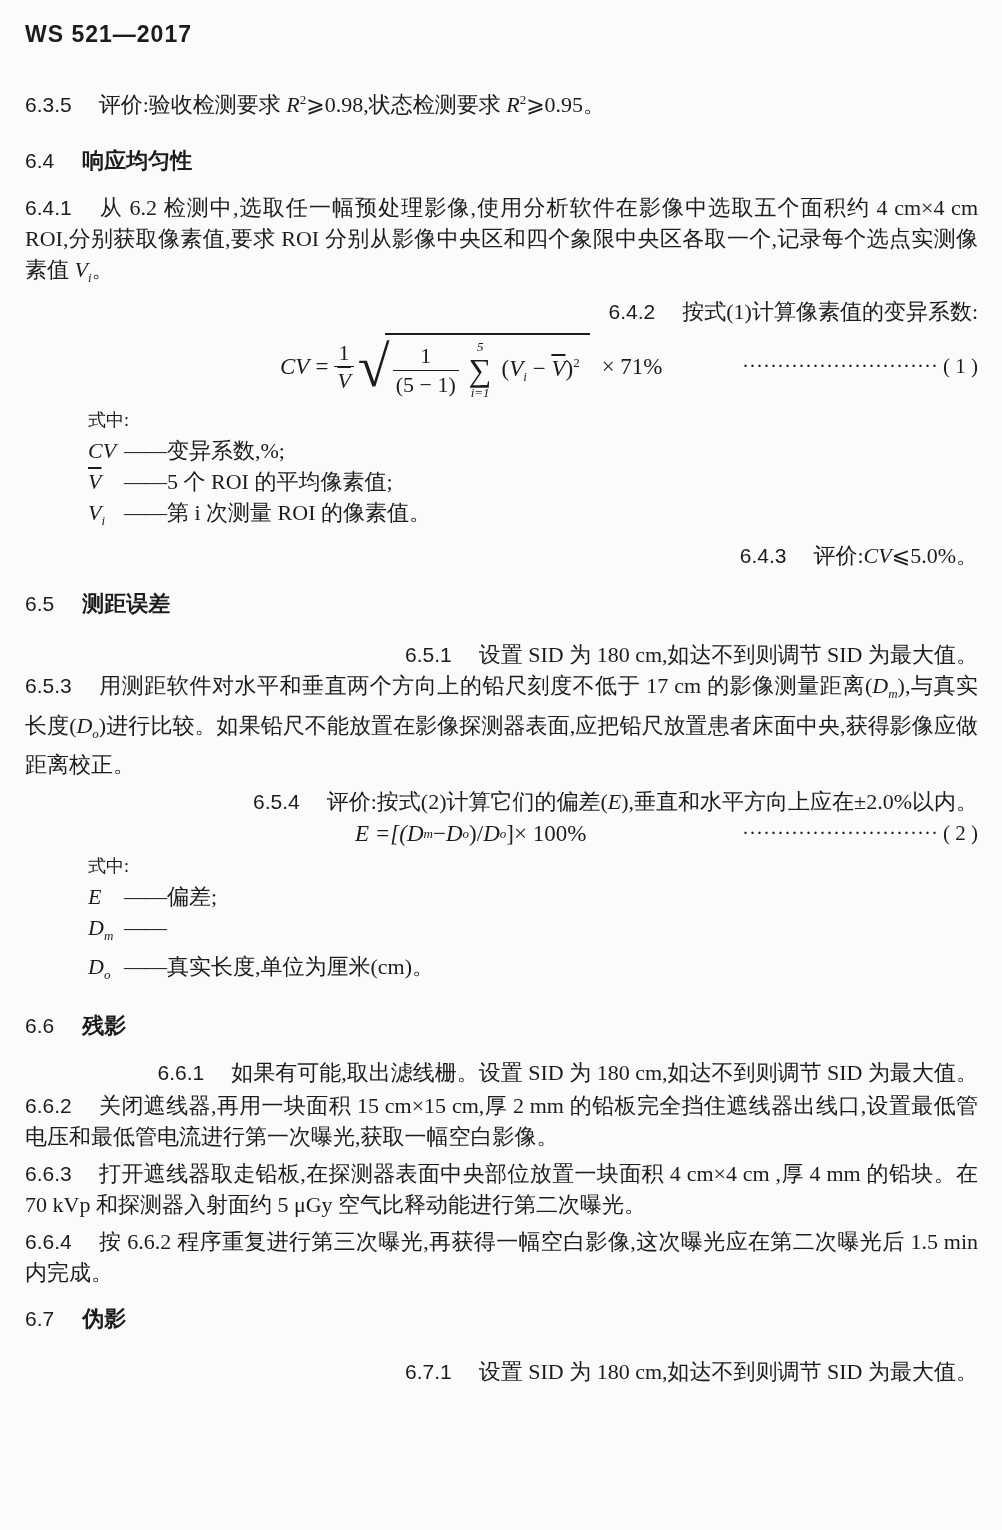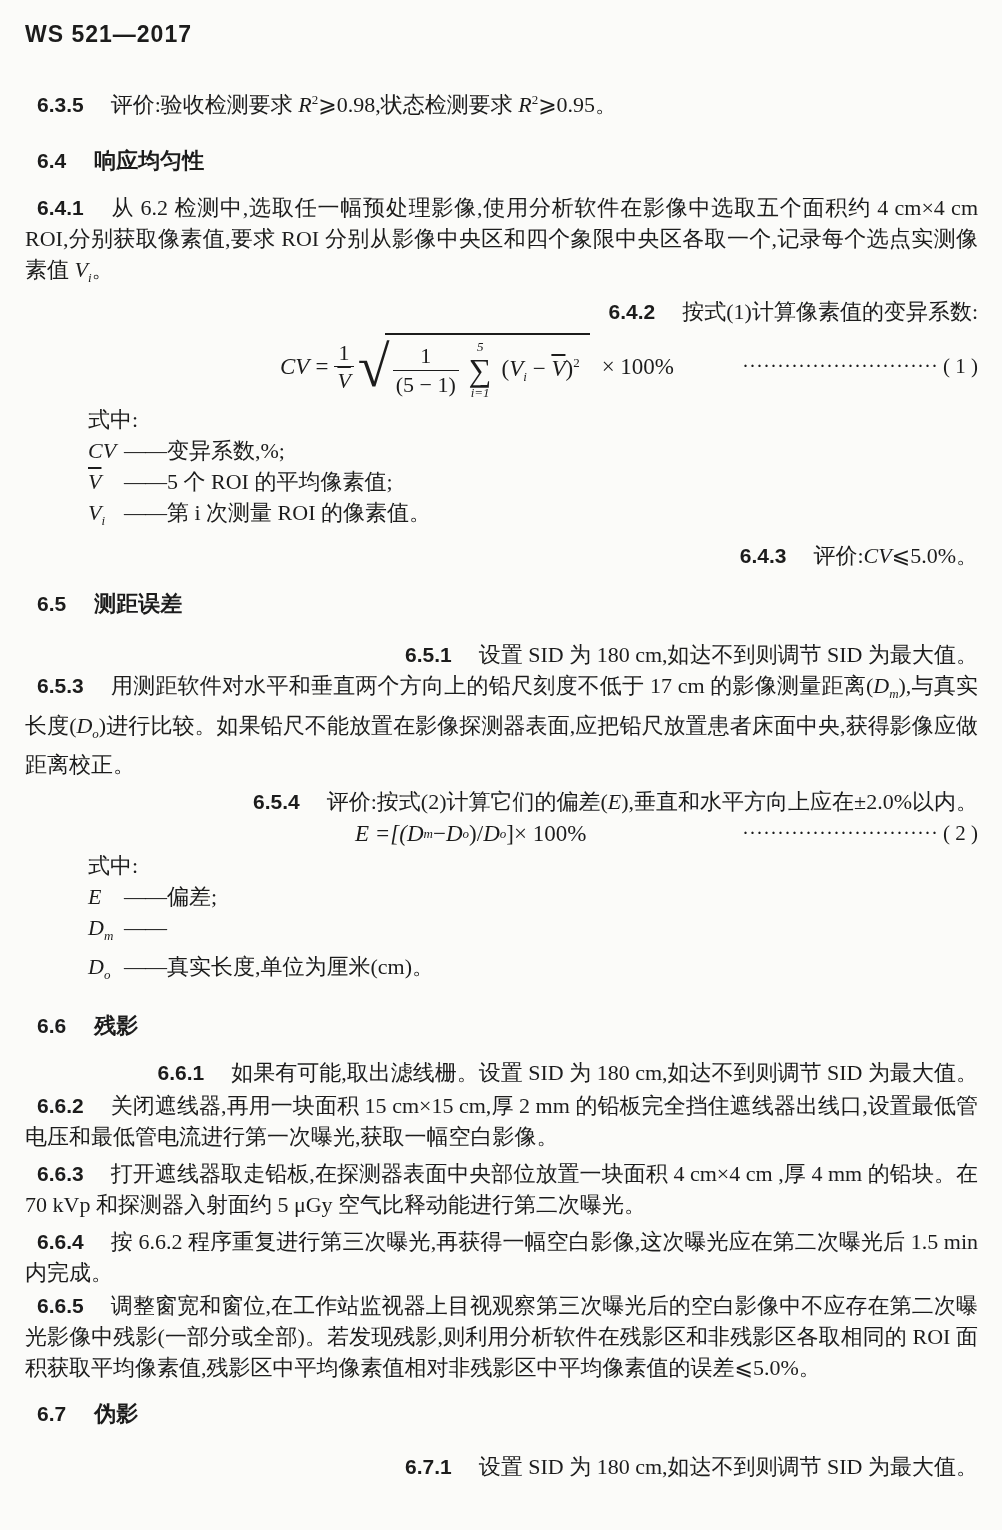--- a/index.html
+++ b/index.html
@@ -28,30 +28,29 @@
   }
   .sec-head .num { margin-right: 28px; }
   
   .para {
     font-size: 22px; line-height: 31px;
     text-align: justify;
   }
   .para.one-line { text-align: right; }
   .num {
     font-family: "Liberation Sans", "DejaVu Sans", sans-serif;
-    font-weight: bold; font-size: 21px;
+    font-weight: normal; font-size: 21px;
     margin-right: 27px;
-    margin-left: 12px;
   }
   var { font-style: italic; font-family: "Liberation Serif", "DejaVu Serif", serif; }
   sub { font-size: 13px; font-style: italic; }
   sup { font-size: 13px; }
   .vbar { text-decoration: overline; text-decoration-thickness: 1.5px; }
   
-  .where { font-size: 22px; line-height: 30px; padding-left: 63px; }
+  .where { font-size: 18px; line-height: 30px; padding-left: 63px; }
   .def-row { display: flex; align-items: baseline; font-size: 22px; line-height: 31px; padding-left: 63px; }
   .def-term { min-width: 36px; font-style: italic; }
   .def-dash { margin-right: 1px; letter-spacing: -1px; }
   
   .formula-block { display: flex; align-items: center; }
   .f1 { margin-top: 4px; height: 72px; padding-left: 255px; }
   .f2 { margin-top: 0; height: 34px; padding-left: 330px; }
   .f-math { display: inline-flex; align-items: center; font-size: 23px; white-space: nowrap; }
   .f-eq { margin: 0 6px; }
   .frac { display: inline-flex; flex-direction: column; align-items: center; line-height: 1.15; font-size: 22px; }
@@ -127,21 +126,21 @@
             <span class="fr-d">(5 − 1)</span>
           </span>
           <span class="sum">
             <span class="sum-t">5</span>
             <span class="sum-s">∑</span>
             <span class="sum-b">i=1</span>
           </span>
           <span class="term"><span>(</span><var>V</var><sub>i</sub><span> − </span><var class="vbar">V</var><span>)</span><sup>2</sup></span>
         </span>
       </span>
-      <span class="f-times">× 100%</span>
+      <span class="f-times">× 71%</span>
     </span>
     <span class="leader">····························</span>
     <span class="f-label">( 1 )</span>
   </div>
 
   <div class="where mt-where1">式中:</div>
 
   <div>
     <div class="def-row">
         <span class="def-term">CV</span>
@@ -216,21 +215,20 @@
     </div>
 
   <p class="para one-line mt-p661"><span class="num">6.6.1</span><span>如果有可能,取出滤线栅。设置 SID 为 180 cm,如达不到则调节 SID 为最大值。</span></p>
 
   <p class="para mt-p662"><span class="num">6.6.2</span><span>关闭遮线器,再用一块面积 15 cm×15 cm,厚 2 mm 的铅板完全挡住遮线器出线口,设置最低管电压和最低管电流进行第一次曝光,获取一幅空白影像。</span></p>
 
   <p class="para mt-p663"><span class="num">6.6.3</span><span>打开遮线器取走铅板,在探测器表面中央部位放置一块面积 4 cm×4 cm ,厚 4 mm 的铅块。在 70 kVp 和探测器入射面约 5 μGy 空气比释动能进行第二次曝光。</span></p>
 
   <p class="para mt-p664"><span class="num">6.6.4</span><span>按 6.6.2 程序重复进行第三次曝光,再获得一幅空白影像,这次曝光应在第二次曝光后 1.5 min 内完成。</span></p>
 
-  <p class="para mt-p665"><span class="num">6.6.5</span><span>调整窗宽和窗位,在工作站监视器上目视观察第三次曝光后的空白影像中不应存在第二次曝光影像中残影(一部分或全部)。若发现残影,则利用分析软件在残影区和非残影区各取相同的 ROI 面积获取平均像素值,残影区中平均像素值相对非残影区中平均像素值的误差⩽5.0%。</span></p>
 
   <div class="sec-head mt-h67">
       <span class="num">6.7</span>
       <span>伪影</span>
     </div>
 
   <p class="para one-line mt-p671"><span class="num">6.7.1</span><span>设置 SID 为 180 cm,如达不到则调节 SID 为最大值。</span></p>
 
 </div>
 

